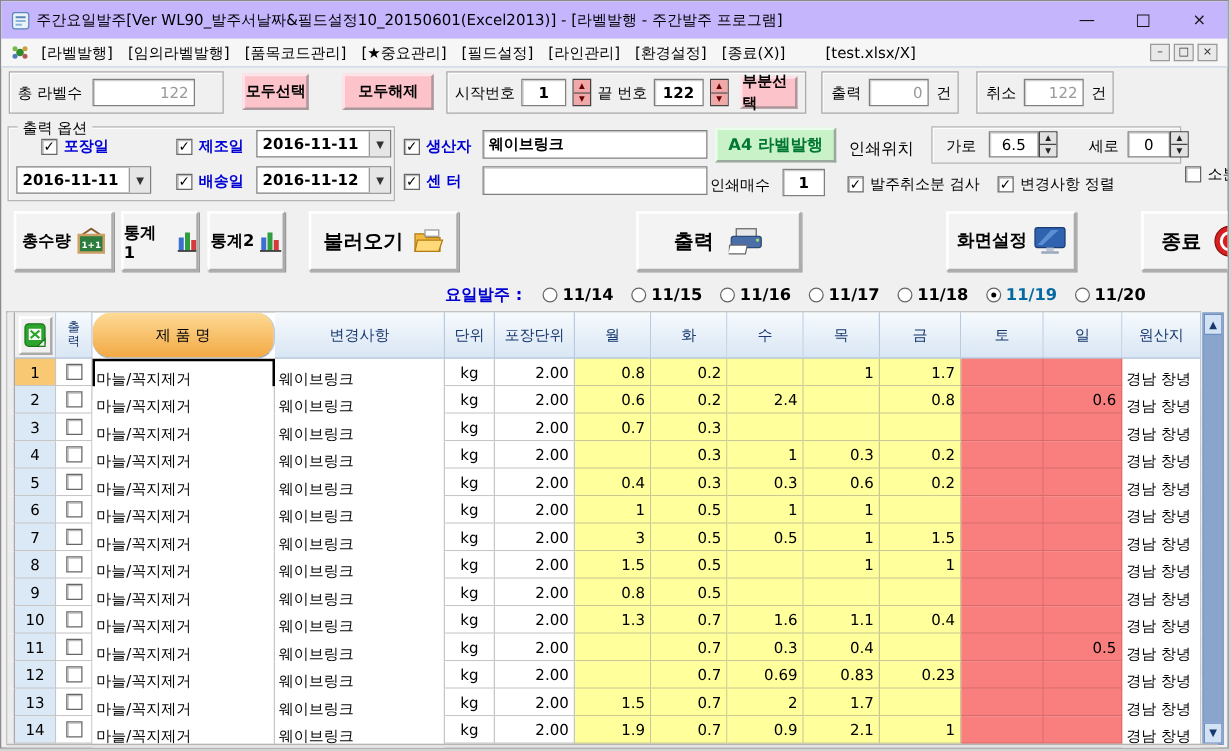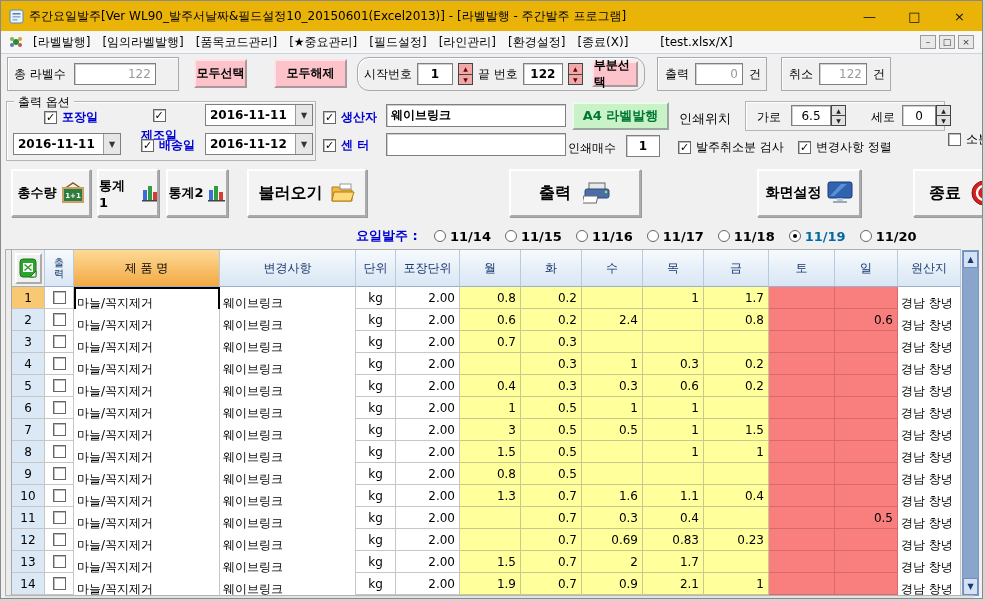--- a/index.html
+++ b/index.html
@@ -2,21 +2,21 @@
 <html><head>
 <meta charset="utf-8">
 <style>
   * { margin:0; padding:0; box-sizing:border-box; }
   html,body { background:#d4d4d4; }
   body { font-family:"DejaVu Sans", sans-serif; }
   .window { position:relative; width:983px; height:599px; border:1px solid #8a8a8a;
             background:#f0f0f0; font-size:12px; overflow:hidden; }
 
   
-  .titlebar { position:absolute; left:0; top:0; width:100%; height:30px; background:#eab308;
+  .titlebar { position:absolute; left:0; top:0; width:100%; height:30px; background:#c4b5fd;
               display:flex; align-items:center; }
   .app-ico { margin:0 5px 0 8px; display:flex; }
   .title-text { font-size:12px; color:#000; white-space:nowrap; overflow:hidden; }
   .win-btns { margin-left:auto; display:flex; height:100%; }
   .wbtn { width:45px; height:100%; display:flex; align-items:center; justify-content:center;
           font-size:13px; color:#111; }
 
   
   .menubar { position:absolute; left:0; top:30px; width:100%; height:23px; background:#f6f6f6;
              border-bottom:1px solid #c8d4e2; display:flex; align-items:center; padding:0 4px; }
@@ -78,21 +78,21 @@
   .grid { position:absolute; left:4px; top:248px; display:flex; flex-direction:column;
           background:#fff; border-top:1px solid #b0b0b0; border-left:1px solid #b0b0b0; }
   .gheader, .grow { display:flex; }
   .gheader { height:37px; }
   .grow { height:22px; }
   .gc { border-right:1px solid #c6c6c6; border-bottom:1px solid #c6c6c6; display:flex;
         align-items:center; overflow:hidden; white-space:nowrap; flex:none; background:#fff; }
   .lstrip { width:6px; background:#ececec; border-right:1px solid #a8a8a8; flex:none; }
   .hc { background:linear-gradient(#f6fafd,#d9e6f4); color:#17376e; justify-content:center;
         font-size:12px; border-right:1px solid #b9cade; border-bottom:1px solid #9ab1cc; }
-  .hc.hname { background:linear-gradient(#fdda96,#f3a944); color:#000; }
+  .hc.hname { background:linear-gradient(#fdda96,#f3a944); color:#000;border-radius:15px; }
   .hc.hchk { font-size:10px; line-height:11px; white-space:normal; word-break:break-all;
              text-align:center; padding:0 9px; }
   .hc.corner { background:#f0f0f0; justify-content:center; }
   .excel-btn { width:27px; height:31px; background:#f0f0f0; border:2px outset #fff;
                display:flex; align-items:center; justify-content:center; }
   .c-num{width:33px} .c-chk{width:29px} .c-name{width:146px} .c-cust{width:136px}
   .c-unit{width:40px} .c-pack{width:64px} .c-mon{width:61px} .c-tue{width:61px}
   .c-wed{width:61px} .c-thu{width:61px} .c-fri{width:65px} .c-sat{width:66px}
   .c-sun{width:63px} .c-org{width:63px}
   .numcell { background:#dbe8f6; justify-content:center; color:#000; }
@@ -161,21 +161,21 @@
     </span>
   </div>
 
   <div class="panel" style="left:6px; top:56px; width:172px; height:34px; padding:0 6px; gap:8px;">
     <span class="lbl">총  라벨수</span>
     <input class="field gray-val" style="width: 82px; height: 22px;" value="122">
   </div>
   <div class="pinkbtn" style="position:absolute; left:193px; top:58px; width:53px; height:29px;">모두선택</div>
   <div class="pinkbtn" style="position:absolute; left:273px; top:58px; width:73px; height:29px;">모두해제</div>
 
-  <div class="panel" style="left:356px; top:56px; width:288px; height:34px; padding:0 6px; gap:5px;border-radius:12px;">
+  <div class="panel" style="left:356px; top:56px; width:288px; height:34px; padding:0 6px; gap:5px;">
     <span class="lbl">시작번호</span>
     <input class="field" style="width: 36px; height: 22px; text-align: center; font-weight: bold;" value="1">
     <span class="spin" style="height:22px;">
         <span>▲</span>
         <span>▼</span>
       </span>
     <span class="lbl">끝 번호</span>
     <input class="field" style="width: 40px; height: 22px; text-align: center; font-weight: bold;" value="122">
     <span class="spin" style="height:22px;">
         <span>▲</span>
@@ -191,29 +191,29 @@
   </div>
   <div class="panel" style="left:780px; top:56px; width:110px; height:34px; padding:0 7px; gap:6px;">
     <span class="lbl">취소</span>
     <input class="field gray-val" style="width: 48px; height: 22px;" value="122">
     <span class="lbl">건</span>
   </div>
 
   <div class="groupbox" style="left:5px; top:100px; width:310px; height:60px;">
     <span class="gb-label">출력 옵션</span>
   </div>
-  <span class="cbrow" style="left:27px; top:108px;padding-left:16px;">
+  <span class="cbrow" style="left:16px; top:108px;padding-left:16px;">
     <span class="cb checked"></span>
     <span class="blbl">포장일</span>
   </span>
   <div class="combo" style="left:12px; top:132px; width:108px;">
     <span class="cval">2016-11-11</span>
     <span class="cbtn">▼</span>
   </div>
-  <span class="cbrow" style="left:140px; top:108px;flex-direction:column;">
+  <span class="cbrow" style="left:140px; top:108px;">
     <span class="cb checked"></span>
     <span class="blbl">제조일</span>
   </span>
   <div class="combo" style="left:204px; top:103px; width:108px;">
     <span class="cval">2016-11-11</span>
     <span class="cbtn">▼</span>
   </div>
   <span class="cbrow" style="left:140px; top:136px;">
     <span class="cb checked"></span>
     <span class="blbl">배송일</span>

